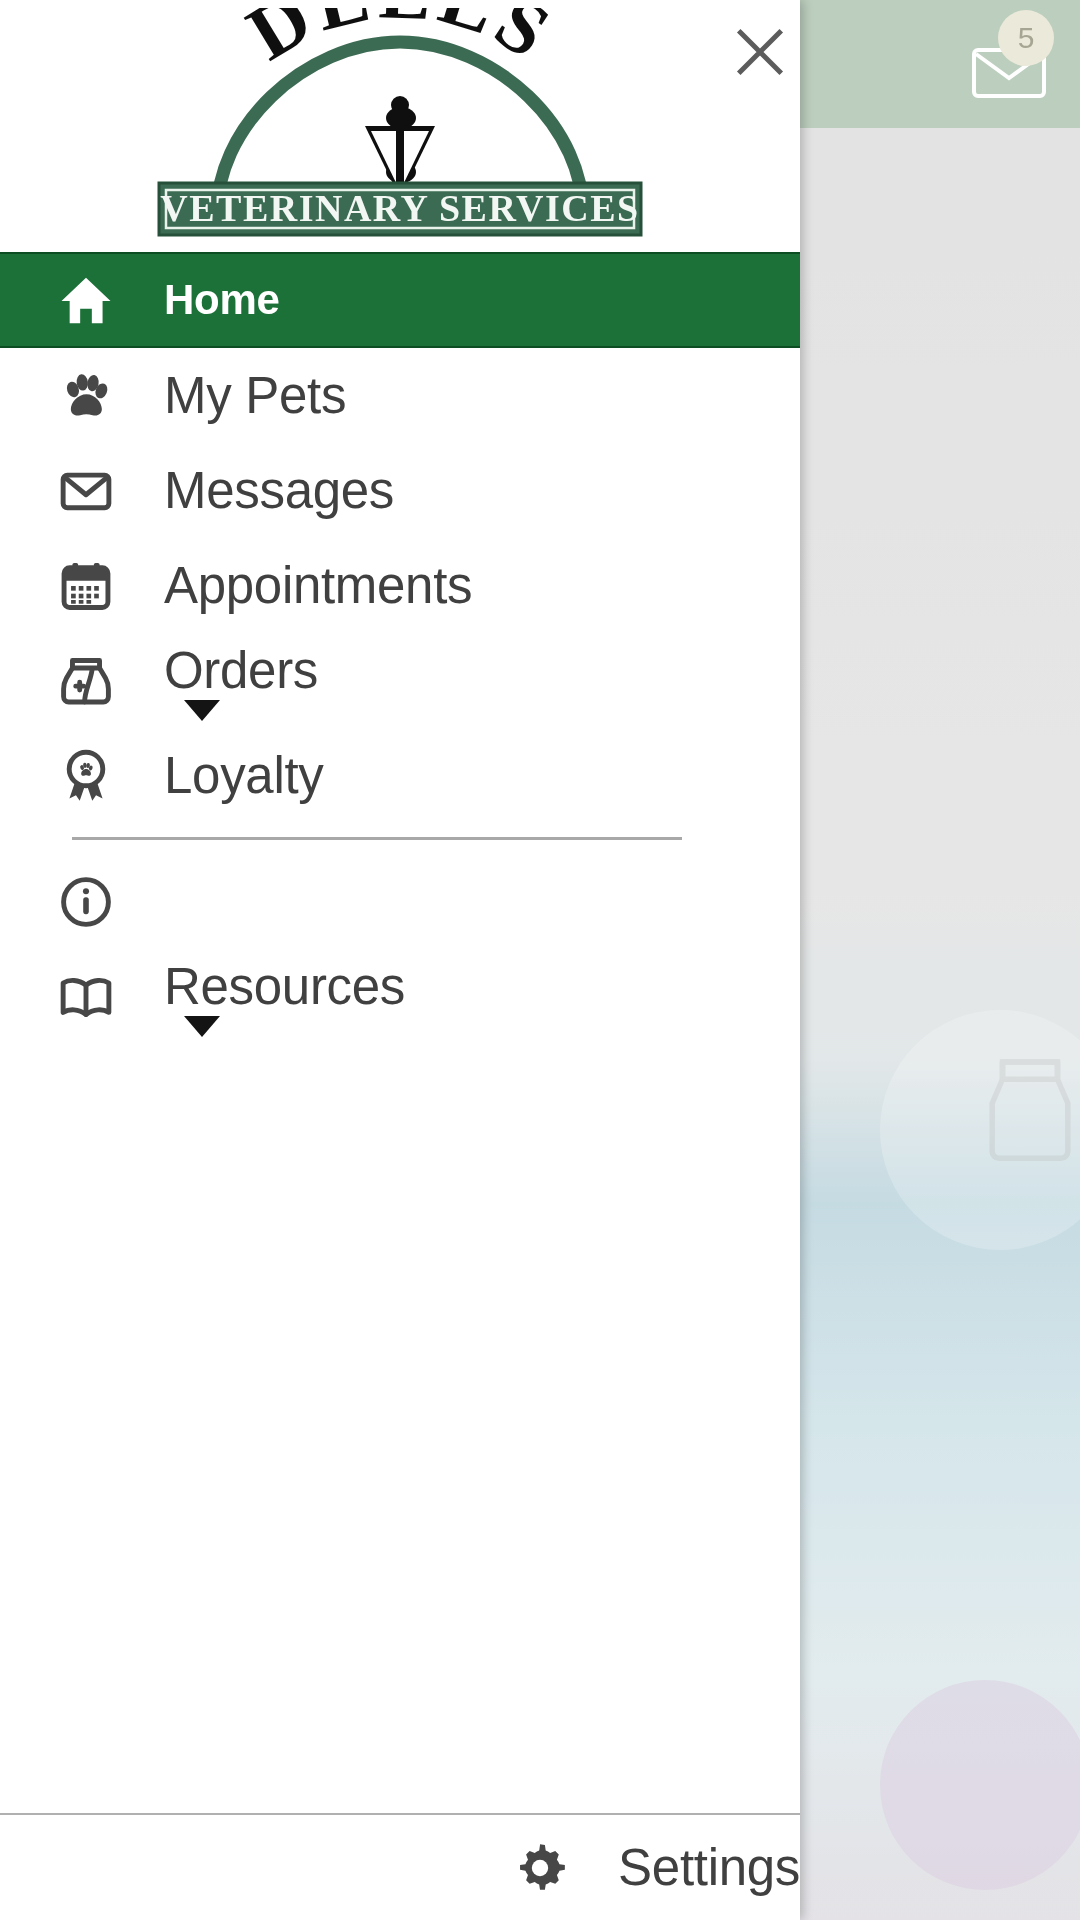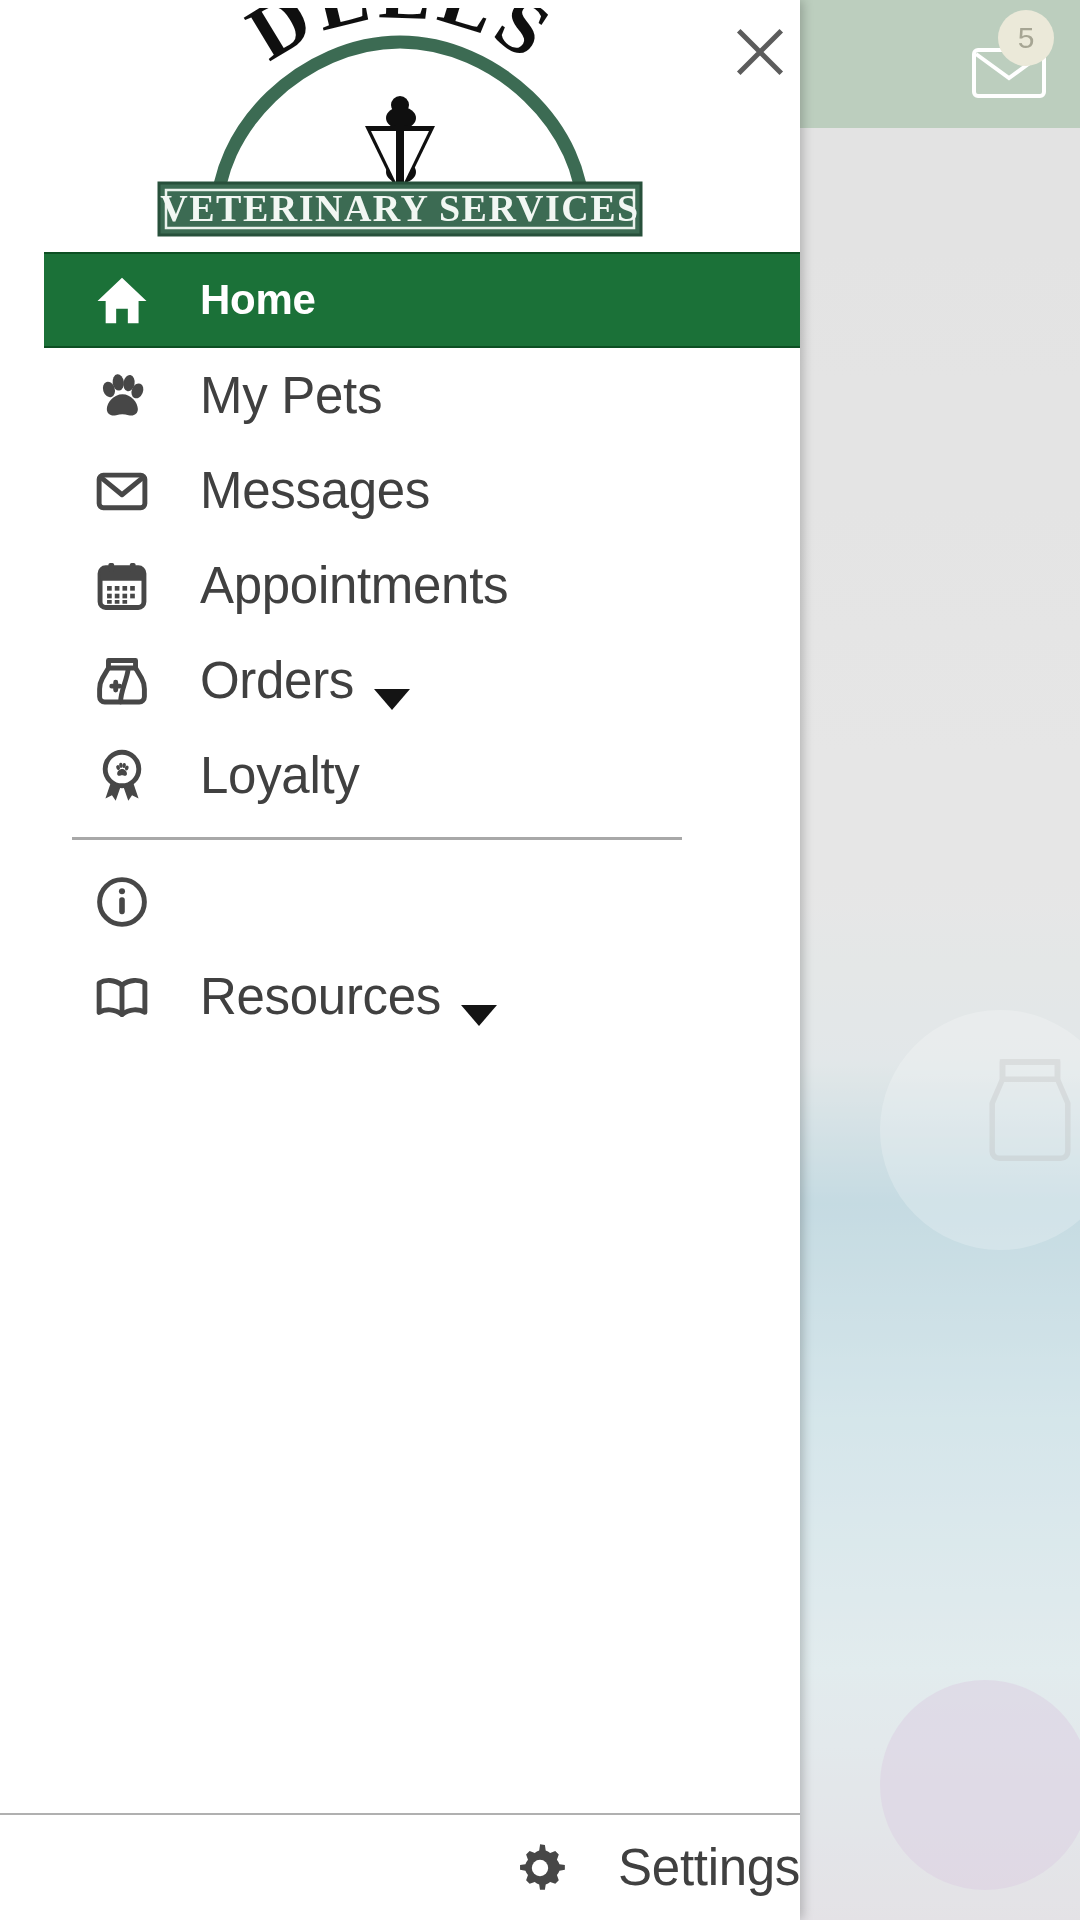--- a/index.html
+++ b/index.html
@@ -89,23 +89,22 @@
   .logo-svg { width:100%; height:100%; display:block; }
 
   
   .menu {
     flex:1 1 auto;
     overflow:hidden;
   }
   .menu-item {
     display:flex; align-items:center;
     height:95px;
-    padding-left:0;
+    padding-left:8px;
     background:#fff;
-    margin-left:44px;
   }
   .menu-item.active {
     background:#1b7138;
     border-top:2px solid #0d4f23;
     border-bottom:2px solid #0d4f23;
     height:96px;
   }
   .mi-icon {
     width:156px; min-width:156px;
     display:flex; align-items:center; justify-content:center;
@@ -124,21 +123,21 @@
     font-size:42px;
   }
   .caret {
     margin-left:20px;
     width:0; height:0;
     border-left:18px solid transparent;
     border-right:18px solid transparent;
     border-top:21px solid #141414;
     display:inline-block;
   }
-  .mi-row { display:flex; align-items:flex-end; }
+  .mi-row { display:flex; align-items:flex-start;flex-direction:column; }
 
   .divider {
     height:3px;
     background:#a8a8a8;
     margin:14px 118px 14px 72px;
   }
 
   .spacer { flex:1 1 auto; }
 
   .bottom-divider {

